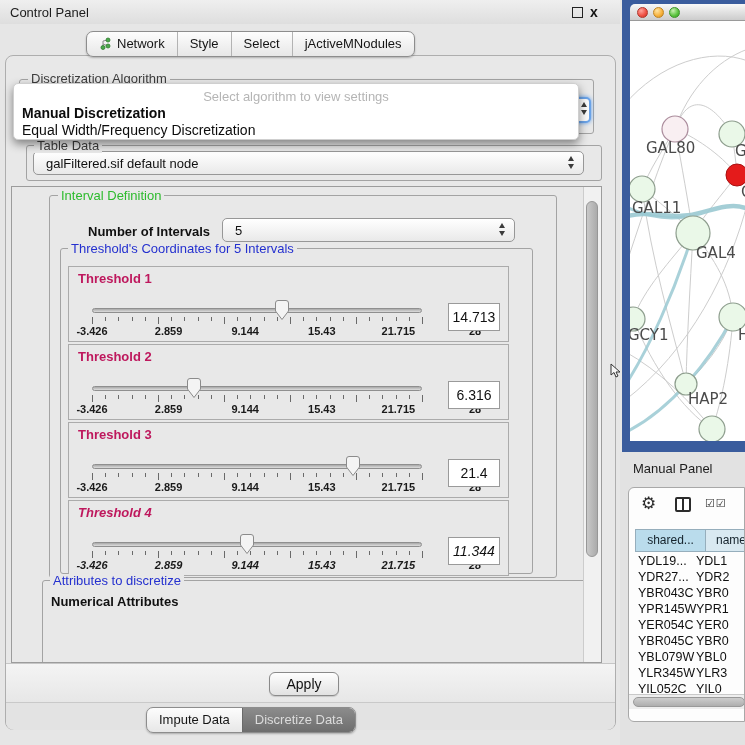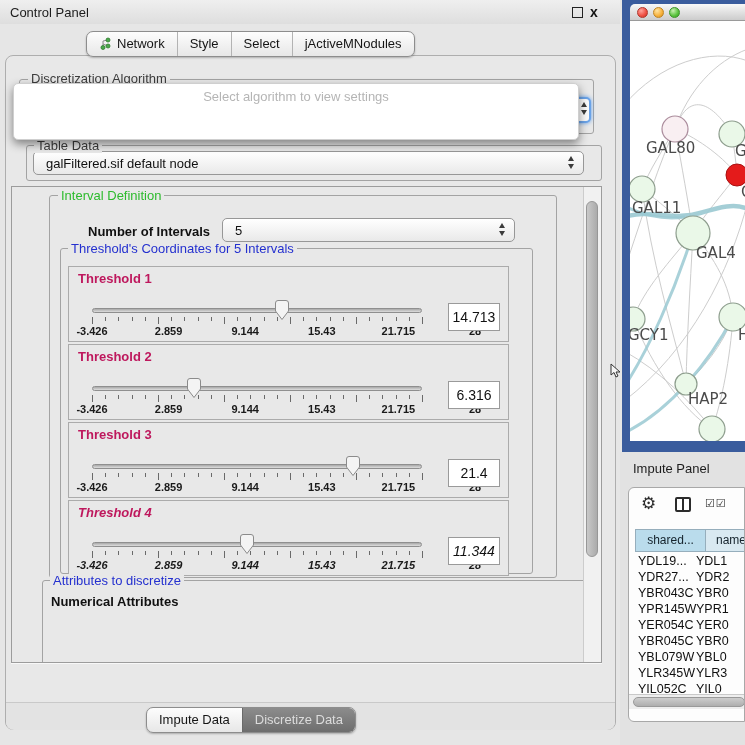--- a/index.html
+++ b/index.html
@@ -158,20 +158,22 @@
   <span class="grouplabel lbl-dark" style="left:22px; top:16px;">Discretization Algorithm</span>
   <div class="abs" id="algo-focus-stepper">
     <span class="stepper">
         <span class="arr-up"></span>
         <span class="arr-down"></span>
       </span>
   </div>
 
   <div class="abs" id="algo-popup">
     <div class="abs" id="popup-hint">Select algorithm to view settings</div>
+    <div class="abs popup-item" style="top:21px; font-weight:bold;">Manual Discretization</div>
+    <div class="abs popup-item" style="top:38px;">Equal Width/Frequency Discretization</div>
   </div>
 
   <div class="groupbox" style="left:20px; top:89px; width:576px; height:36px;"></div>
   <span class="grouplabel lbl-dark" style="left:28px; top:83px; z-index:2;">Table Data</span>
   <div class="combo" style="left:27px; top:95px; width:551px; height:24px;">
     <div class="val">galFiltered.sif default node</div>
     <span class="stepper">
         <span class="arr-up"></span>
         <span class="arr-down"></span>
       </span>
@@ -395,20 +397,23 @@
     <div class="groupbox" style="left:30px; top:393px; width:550px; height:90px;">
       <span class="grouplabel lbl-blue" style="left:7px; top:-7px;">Attributes to discretize</span>
       <span class="abs" style="left:8px; top:13px; font-weight:bold; font-size:13px;">Numerical Attributes</span>
     </div>
 
     <div class="vsb-track" style="right:0; top:0; bottom:0; width:18px;">
       <div class="vsb-thumb" style="left:2px; top:14px; width:12px; height:356px;"></div>
     </div>
   </div>
 
+  <div class="abs" id="apply-bar">
+    <div class="abs" id="apply-btn">Apply</div>
+  </div>
 
   <div class="abs" id="bottom-strip">
     <div class="abs seg" id="bottom-tabs">
       <div class="tab">
           <span>Impute Data</span>
         </div>
       <div class="tab sel">
           <span>Discretize Data</span>
         </div>
     </div>
@@ -465,21 +470,21 @@
         <text x="58" y="383" class="nlabel">HAP2</text>
       </svg>
   </div>
 </div>
 
 <svg class="abs" style="left:610px; top:363px;" width="12" height="16">
   <path d="M1,1 L1,12 L4,9.5 L6,14 L8,13 L6,9 L10,9 Z" fill="#f5f5f5" stroke="#333" stroke-width="1"></path>
 </svg>
 
 <div class="abs" id="tp-region">
-  <span class="abs" id="tp-title">Impute Panel</span>
+  <span class="abs" id="tp-title">Manual Panel</span>
   <div class="abs" id="tp-box">
     <span class="abs" id="tp-gear">⚙</span>
     <div class="abs" id="tp-colicon"></div>
     <span class="abs" id="tp-checks">☑☑</span>
 
     <div class="hcell" id="hcell-1">shared...</div>
     <div class="hcell" id="hcell-2">name</div>
 
     <div class="trow" style="top:66px;">
         <span class="c1">YDL19...</span>

